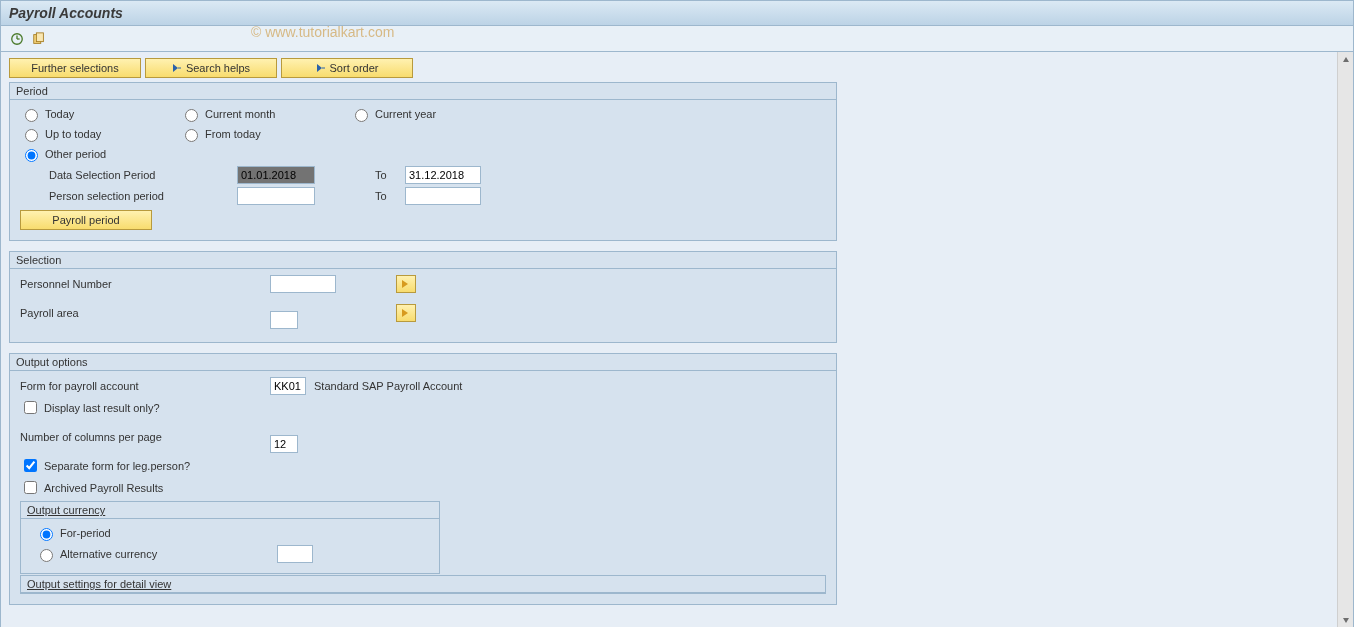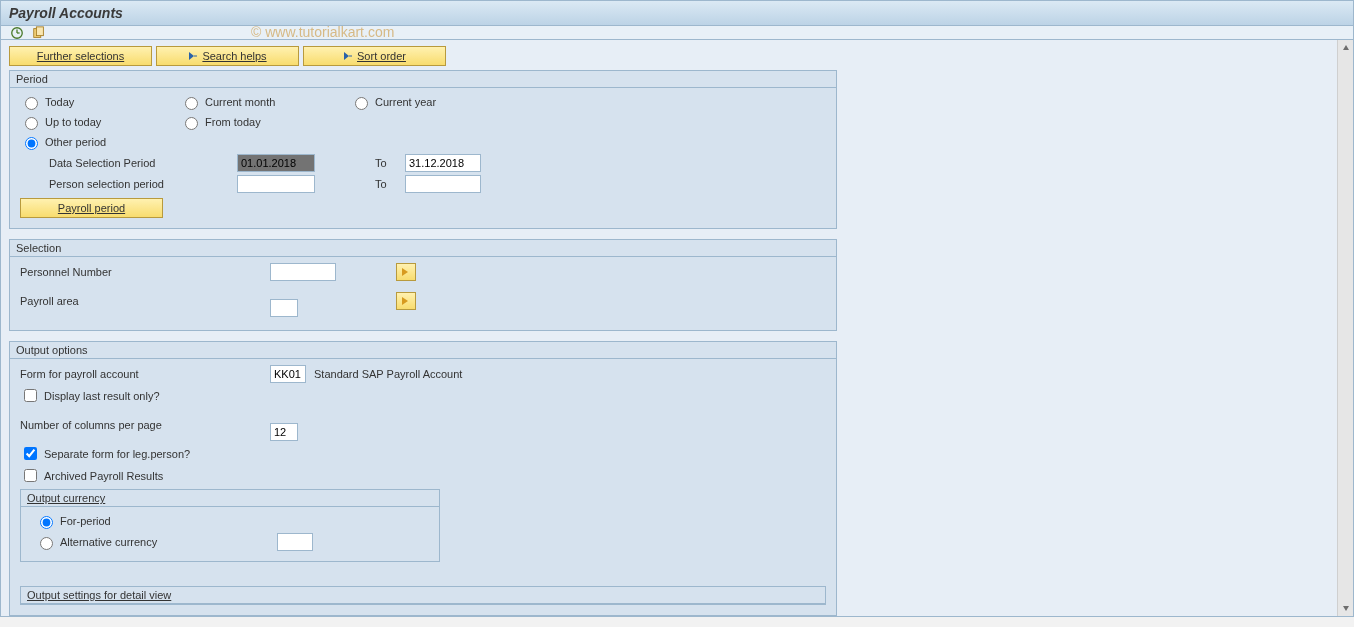--- a/index.html
+++ b/index.html
@@ -23,21 +23,21 @@
     color: #3a3a3a;
   }
   .toolbar {
     background: #e8f0f7;
     border: 1px solid #9db7cd;
     border-top: none;
     padding: 4px 8px;
     display: flex;
     align-items: center;
     gap: 6px;
-    height: 14px;
+    height: 26px;
     position: relative;
   }
   .tool-icon {
     width: 16px; height: 16px;
     display: inline-flex;
     align-items: center;
     justify-content: center;
     cursor: pointer;
   }
   .watermark {
@@ -67,21 +67,21 @@
     border: 1px solid #b89a3d;
     height: 20px;
     padding: 0 10px;
     display: inline-flex;
     align-items: center;
     justify-content: center;
     cursor: pointer;
     font-size: 11px;
     gap: 4px;
   }
-  .yellow-btn.wide { width: 143px; text-decoration: underline; }
+  .yellow-btn.wide { width: 132px; }
   .group {
     border: 1px solid #9db7cd;
     background: #d6e2ee;
     margin-bottom: 10px;
     width: 828px;
   }
   .group-title {
     background: #d6e2ee;
     border-bottom: 1px solid #9db7cd;
     padding: 2px 6px;
@@ -323,21 +323,21 @@
             <label>
                   <input type="radio" name="curr" style="">
                   <span>Alternative currency</span>
                 </label>
             <span style="width:120px"></span>
             <input type="text" class="w40" value="" style="">
           </div>
         </div>
       </div>
 
-      <div class="subgroup" style="width:806px; margin-top:24px;">
+      <div class="subgroup" style="width:806px; margin-top:1px;">
         <div class="subgroup-title">Output settings for detail view</div>
       </div>
 
     </div>
   </div>
 
 </div>
 
 <div class="vscroll">
   <div class="arrow-up">

